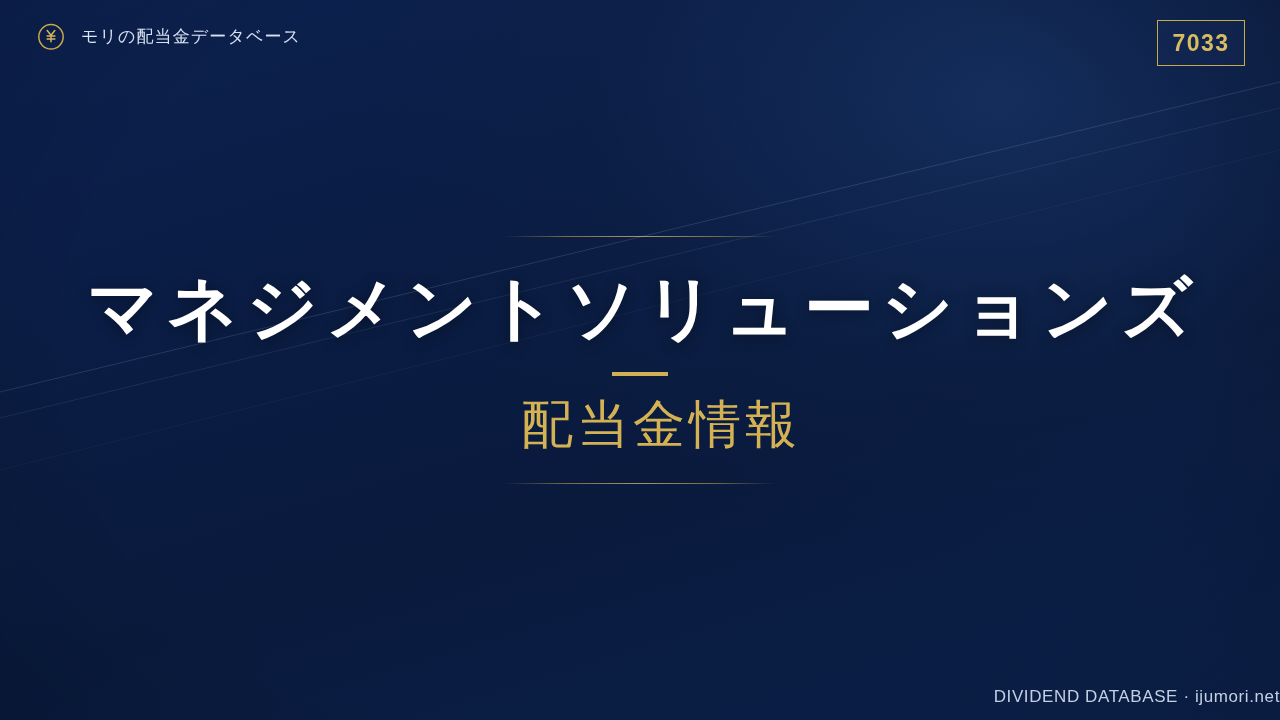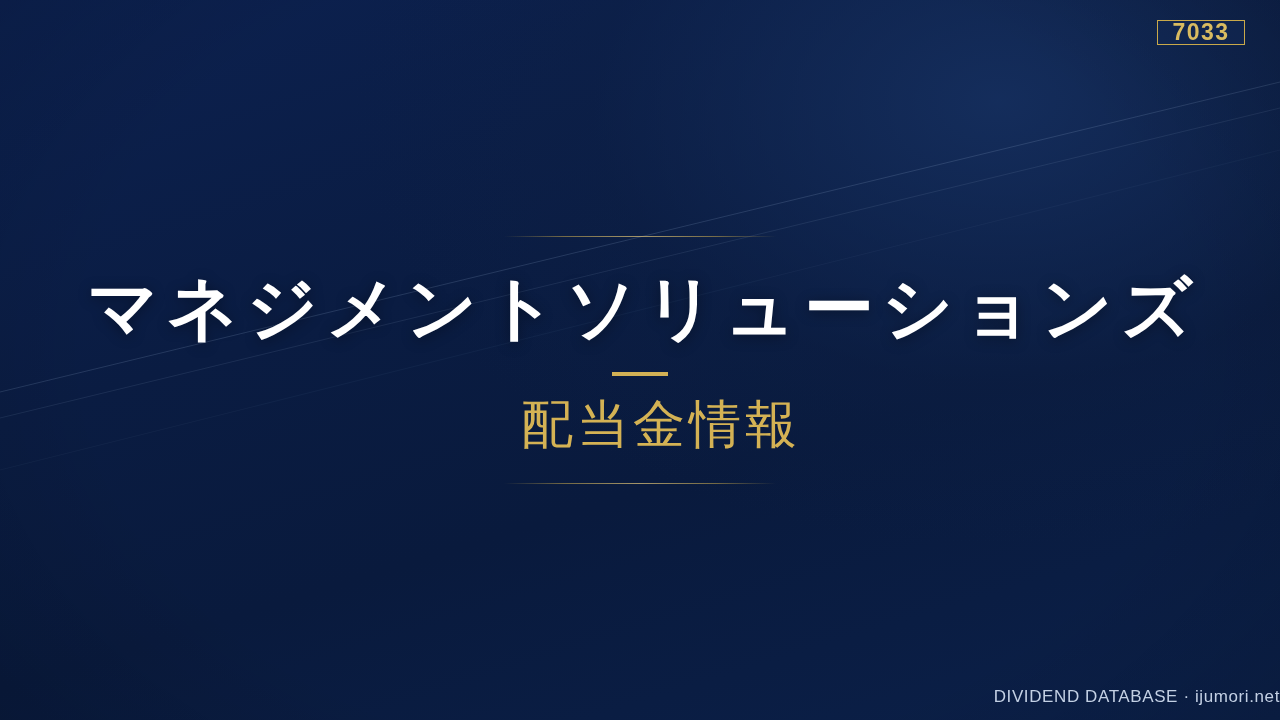--- a/index.html
+++ b/index.html
@@ -76,21 +76,21 @@
     color: #d8e2f2;
     font-weight: 400;
     white-space: nowrap;
   }
 
   .ticker-badge {
     position: absolute;
     top: 20px;
     right: 35px;
     min-width: 88px;
-    height: 25px;
+    height: 46px;
     display: flex;
     align-items: center;
     justify-content: center;
     border: 1px solid #c9a94a;
     background: rgba(18,40,84,0.55);
     color: #d9bb60;
     font-size: 23px;
     font-weight: 700;
     letter-spacing: 1.4px;
     padding: 0 11px;
@@ -173,20 +173,32 @@
 
   <svg class="diagonals" width="1280" height="720" viewBox="0 0 1280 720" preserveAspectRatio="none">
     <line x1="1280" y1="82" x2="0" y2="392" stroke="#8fa8cc" stroke-opacity="0.20" stroke-width="1"></line>
     <line x1="1280" y1="108" x2="0" y2="418" stroke="#8fa8cc" stroke-opacity="0.13" stroke-width="1"></line>
     <line x1="1280" y1="150" x2="0" y2="470" stroke="#8fa8cc" stroke-opacity="0.06" stroke-width="1"></line>
   </svg>
 
   <div class="vignette"></div>
 
   <div class="header">
+    <div class="brand">
+      <svg class="logo-icon" viewBox="0 0 30 30">
+        <circle cx="15" cy="15.8" r="12.2" fill="none" stroke="#c9a94a" stroke-width="1.5"></circle>
+        <g stroke="#d6b75e" stroke-width="1.5" fill="none" stroke-linecap="round">
+          <path d="M11.2 9.6 L15 14.2 L18.8 9.6"></path>
+          <path d="M11.1 15.0 H18.9"></path>
+          <path d="M11.1 18.0 H18.9"></path>
+          <path d="M15 14.2 V20.8"></path>
+        </g>
+      </svg>
+      <span class="brand-name">モリの配当金データベース</span>
+    </div>
 
     <div class="ticker-badge">7033</div>
   </div>
 
   <div class="center">
 
     <div class="rule rule-top"></div>
 
     <h1 class="company-title">マネジメントソリューションズ</h1>
 

